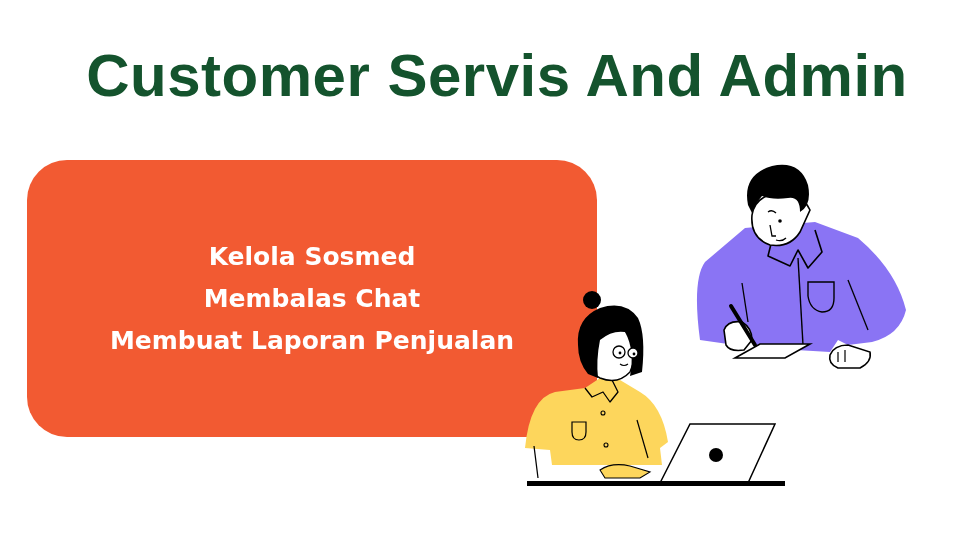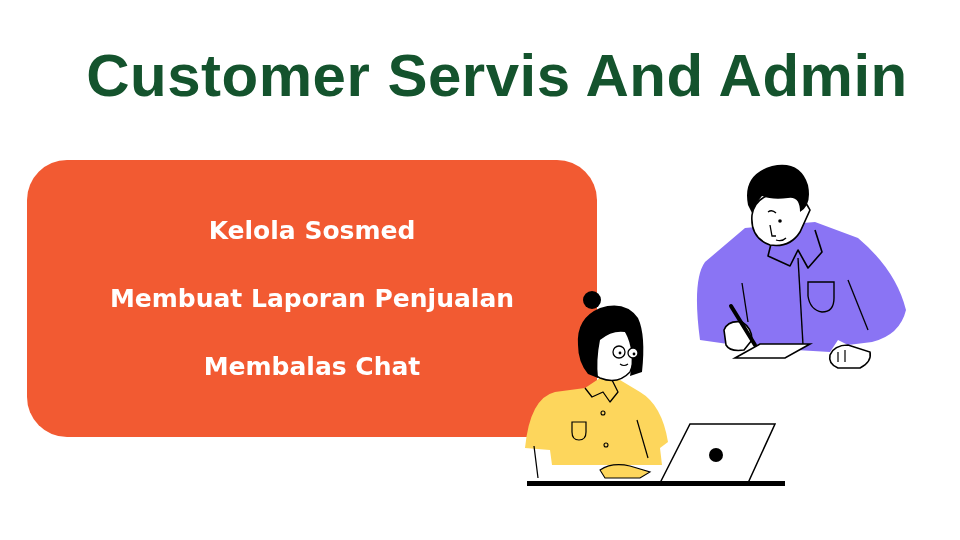--- a/index.html
+++ b/index.html
@@ -3,34 +3,34 @@
 <meta charset="utf-8">
 <style>
   html, body { margin:0; padding:0; }
   body { width:960px; height:540px; background:#ffffff; position:relative; overflow:hidden;
          font-family:"Liberation Sans", sans-serif; }
   .title { position:absolute; left:0; top:38px; width:960px; text-align:center;
            font-family:"Liberation Sans", sans-serif; font-weight:700; font-size:60px;
            color:#14532d; letter-spacing:0.5px; line-height:76px;margin-left:17px; }
   .card { position:absolute; left:27px; top:160px; width:570px; height:277px;
           border-radius:40px; display:flex; flex-direction:column; justify-content:center;
-          align-items:center;gap:26px; }
+          align-items:center; }
   .card .item { color:#ffffff; font-family:"DejaVu Sans", sans-serif; font-weight:700;
                 font-size:25px; line-height:42px; text-align:center; white-space:nowrap; }
   .illus { position:absolute; left:515px; top:160px; width:420px; height:340px; }
 </style>
 </head>
 <body>
 
 <div class="title">Customer Servis And Admin</div>
 
 <div class="card" style="background:#F25A32">
   <div class="item">Kelola Sosmed</div>
+  <div class="item">Membalas Chat</div>
   <div class="item">Membuat Laporan Penjualan</div>
-  <div class="item">Membalas Chat</div>
 </div>
 
 <svg class="illus" viewBox="515 160 420 340" xmlns="http://www.w3.org/2000/svg">
 
   <g>
 
     <path d="M745 228 L705 262 Q692 280 700 340 L735 345 L740 330 L760 348 L830 352 L838 340 L848 345 L872 342 Q900 335 906 310 Q896 270 858 238 L815 222 Z" fill="#8A74F4"></path>
 
     <path d="M772 240 L768 256 L790 266 L798 250 L808 268 L822 252 L815 230" fill="none" stroke="#000" stroke-width="1.6" stroke-linejoin="round"></path>
 

